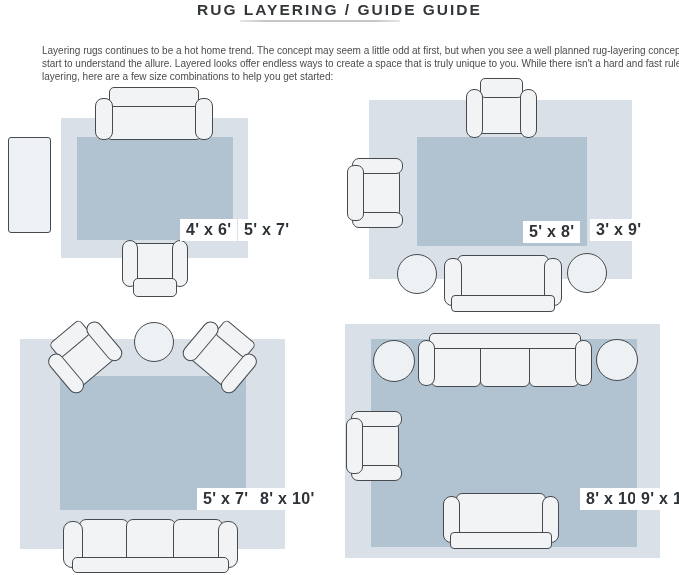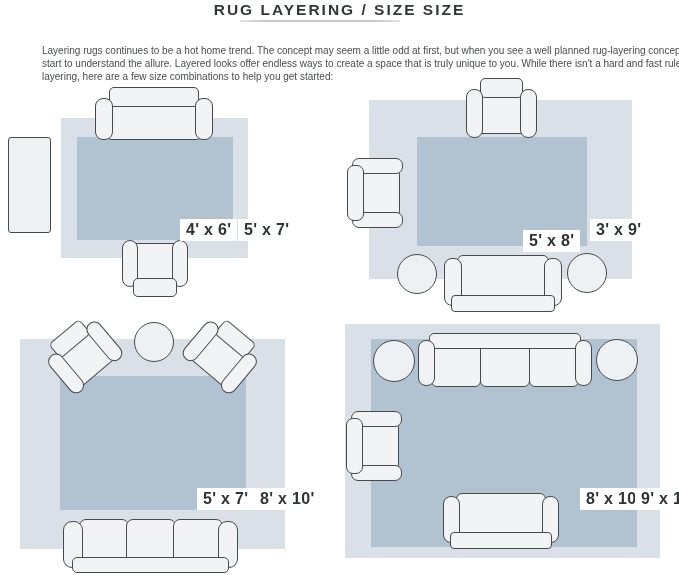--- a/index.html
+++ b/index.html
@@ -72,21 +72,21 @@
 
   .size-label { position:absolute; background:#ffffff; padding:2px 6px;
                 font-size:16px; font-weight:700; letter-spacing:0.3px;
                 color:#2e3338; z-index:5; white-space:nowrap; }
 </style>
 </head>
 <body>
 
 <div class="page">
 
-  <div class="title">RUG LAYERING / SIZE SIZE</div>
+  <div class="title">RUG LAYERING / GUIDE GUIDE</div>
   <div class="divider"></div>
   <p class="intro">Layering rugs continues to be a hot home trend. The concept may seem a little odd at first, but when you see a well planned rug-layering concept, you start to understand the allure. Layered looks offer endless ways to create a space that is truly unique to you. While there isn't a hard and fast rule to layering, here are a few size combinations to help you get started:</p>
 
   <div>
     <div class="rug rug-outer" style="left:61px; top:118px; width:187px; height:140px;"></div>
     <div class="rug rug-inner" style="left:77px; top:137px; width:156px; height:103px;"></div>
     <div class="bench" style="left:8px; top:137px; width:43px; height:96px;"></div>
     <div class="furn sofa-dn" style="left:95px; top:87px; width:118px; height:53px;">
       <div class="fp seat"></div>
       <div class="fp back"></div>
@@ -119,21 +119,21 @@
       <div class="fp back"></div>
     </div>
     <div class="ottoman" style="left:397px; top:254px; width:40px; height:40px;"></div>
     <div class="ottoman" style="left:567px; top:253px; width:40px; height:40px;"></div>
     <div class="furn sofa-up" style="left:444px; top:255px; width:118px; height:57px;">
       <div class="fp seat"></div>
       <div class="fp arm-l"></div>
       <div class="fp arm-r"></div>
       <div class="fp front"></div>
     </div>
-    <div class="size-label" style="left:523px; top:230px;">5' x 8'</div>
+    <div class="size-label" style="left:523px; top:221px;">5' x 8'</div>
     <div class="size-label" style="left:590px; top:219px;">3' x 9'</div>
   </div>
 
   <div>
     <div class="rug rug-outer" style="left:20px; top:339px; width:265px; height:210px;"></div>
     <div class="rug rug-inner" style="left:60px; top:376px; width:186px; height:134px;"></div>
     <div class="furn chair-dn rot-l" style="left:49px; top:325px; width:66px; height:57px;">
       <div class="fp seat"></div>
       <div class="fp back"></div>
       <div class="fp arm-l"></div>

